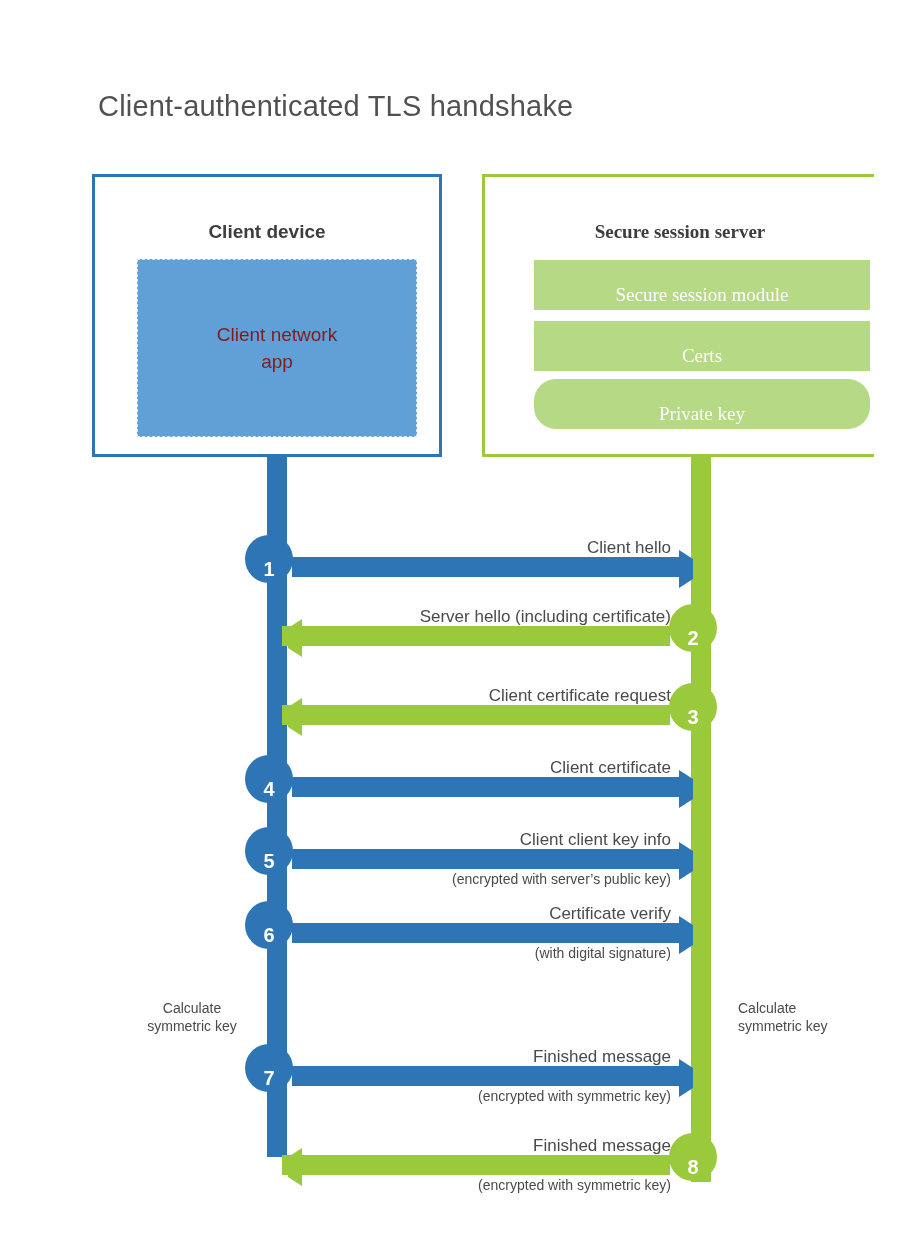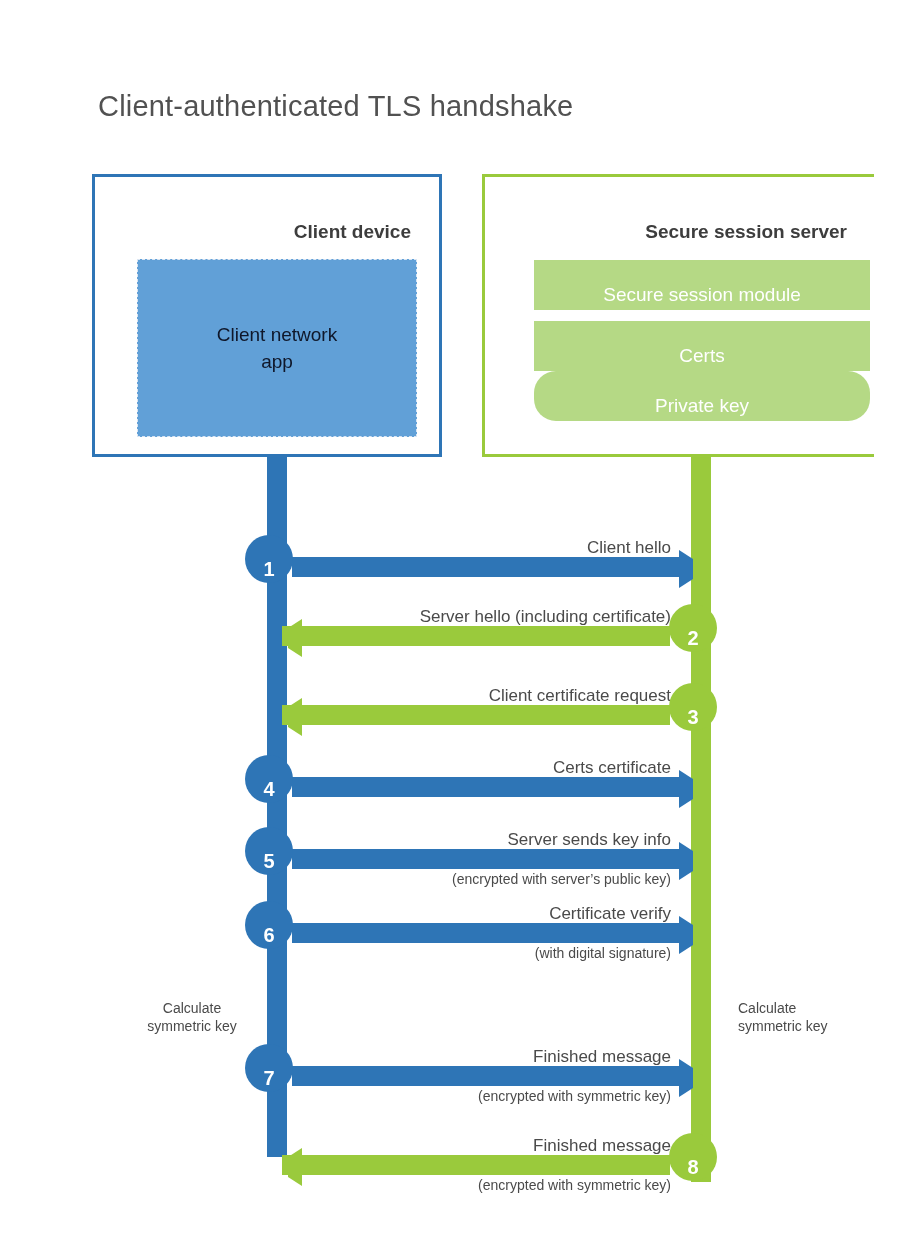--- a/index.html
+++ b/index.html
@@ -11,31 +11,31 @@
   body{font-family:"Liberation Sans","DejaVu Sans",sans-serif;}
   .canvas{position:relative;width:900px;height:1256px;background:#fff;overflow:hidden;}
 
   
   .page-title{position:absolute;left:36px;top:28px;font-size:29px;font-weight:300;
     color:var(--title-gray);letter-spacing:.2px;}
 
   
   .actor{position:absolute;top:122px;background:#fff;border:3px solid;}
   .actor.client{left:40px;width:350px;height:283px;border-color:var(--blue);}
-  .actor.server{left:430px;width:396px;height:283px;border-color:var(--green);}
-  .actor-title{margin-top:24px;text-align:right;font-size:19px;font-weight:bold;color:var(--text-dark);}
+  .actor.server{left:430px;width:396px;height:283px;border-color:var(--green);font-family:Liberation Serif, serif;}
+  .actor-title{margin-top:24px;text-align:center;font-size:19px;font-weight:bold;color:var(--text-dark);}
 
   .client-app{position:absolute;left:34px;top:74px;width:280px;height:178px;
     background:var(--blue-fill);border:1px dashed #d9e5f3;
     display:flex;align-items:center;justify-content:center;text-align:center;
-    color:#0f172a;font-size:19px;line-height:27px;white-space:pre-line;}
+    color:#7f1d1d;font-size:19px;line-height:27px;white-space:pre-line;}
 
   .server-bar{position:absolute;left:41px;width:336px;height:50px;background:var(--green-fill);
     color:#fff;font-size:19px;text-align:center;line-height:50px;}
-  .server-bar.b1{top:75px;} .server-bar.b2{top:136px;} .server-bar.b3{top:186px;border-radius:22px;}
+  .server-bar.b1{top:75px;} .server-bar.b2{top:136px;} .server-bar.b3{top:194px;border-radius:22px;}
 
   
   .lifeline{position:absolute;width:4px;z-index:1;}
   .lifeline.blue{left:215px;top:405px;height:700px;background:var(--blue);}
   .lifeline.green{left:639px;top:405px;height:725px;background:var(--green);}
 
   
   .step{display:contents;}
   .circle{position:absolute;width:48px;height:48px;border-radius:50%;z-index:3;
     top:calc(var(--y)*1px - 24px);color:#fff;font-size:20px;font-weight:bold;
@@ -114,29 +114,29 @@
     <div class="line"></div>
     <div class="head"></div>
     <div class="msg-label">Client certificate request</div>
   </div>
 
   
   <div class="step blue right" style="--y:727">
     <div class="circle">4</div>
     <div class="line"></div>
     <div class="head"></div>
-    <div class="msg-label">Certs certificate</div>
+    <div class="msg-label">Client certificate</div>
   </div>
 
   
   <div class="step blue right" style="--y:799">
     <div class="circle">5</div>
     <div class="line"></div>
     <div class="head"></div>
-    <div class="msg-label">Server sends key info</div>
+    <div class="msg-label">Client client key info</div>
     <div class="msg-sub">(encrypted with server’s public key)</div>
   </div>
 
   
   <div class="step blue right" style="--y:873">
     <div class="circle">6</div>
     <div class="line"></div>
     <div class="head"></div>
     <div class="msg-label">Certificate verify</div>
     <div class="msg-sub">(with digital signature)</div>

